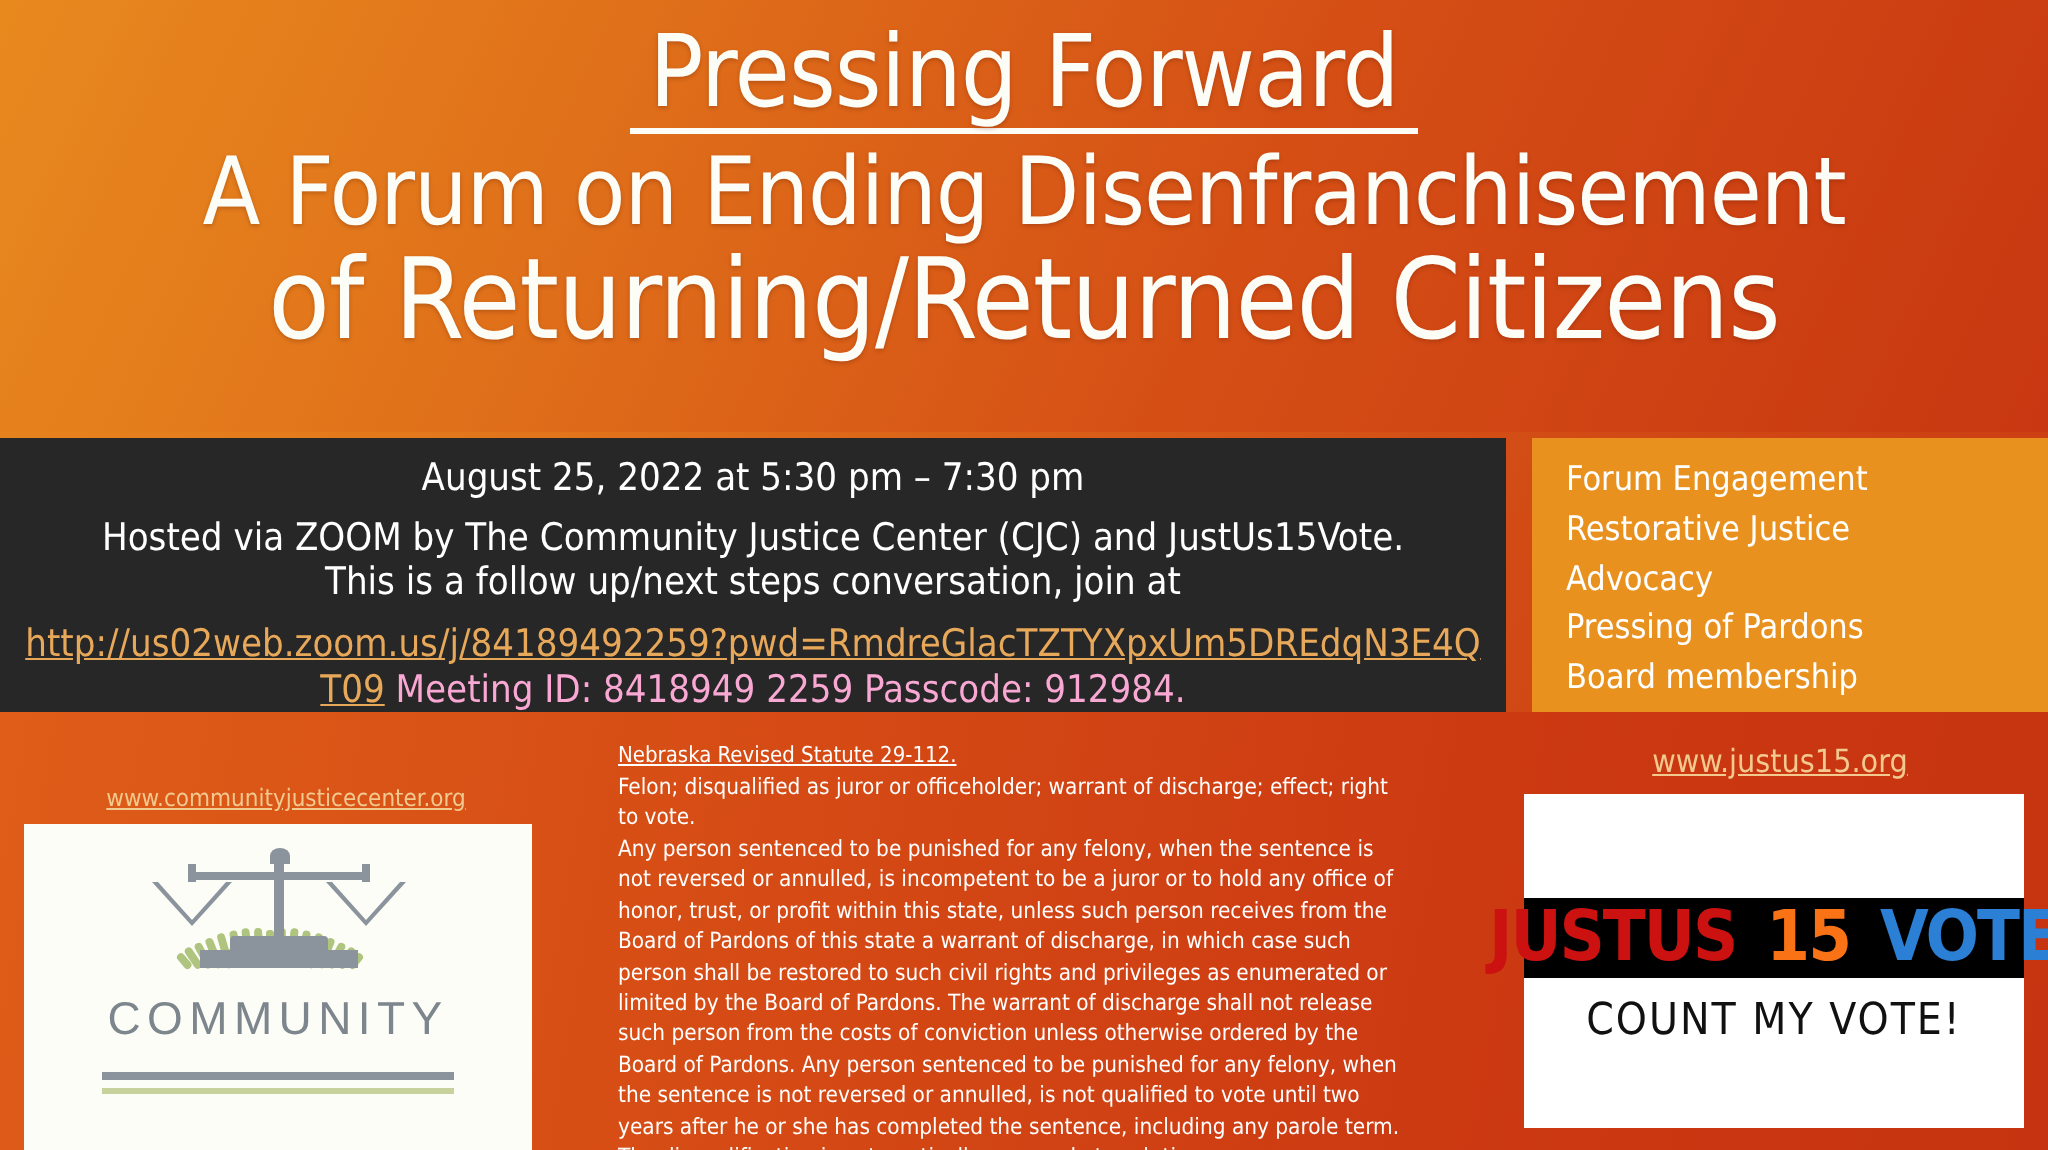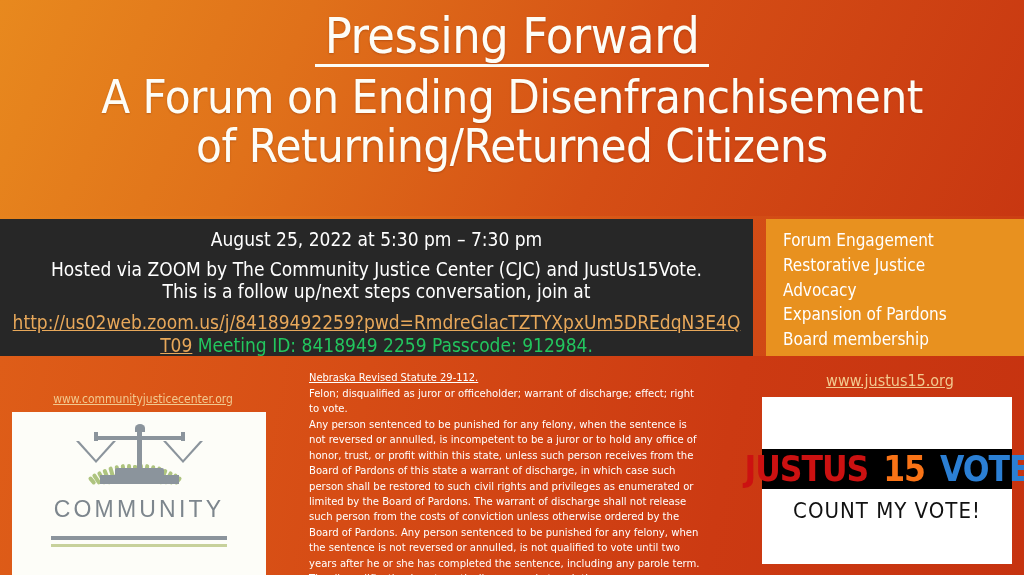--- a/index.html
+++ b/index.html
@@ -38,21 +38,21 @@
     white-space: nowrap;
     text-shadow: 0 1px 2px rgba(90,25,0,0.28);
   }
   #title-main {
     font-size: 50px;
     border-bottom: 3px solid #fdfdf7;
     padding: 0 10px 2px 10px;
     margin-bottom: 6px;
   }
   #title-sub1 { font-size: 47px; }
-  #title-sub2 { font-size: 47px; }
+  #title-sub2 { font-size: 56px; }
 
   
   #details-panel {
     position: absolute;
     left: 0; top: 219px;
     width: 753px; height: 137px;
     background: #272727;
     box-sizing: border-box;
     padding: 8px 12px 6px 12px;
     text-align: center;
@@ -74,21 +74,21 @@
     margin-top: 8px;
     font-size: 19px;
     line-height: 1.18;
     font-family: "DejaVu Sans Condensed", "Liberation Sans Narrow", "Liberation Sans", sans-serif;
   }
   #zoom-link {
     color: #e8a85a;
     text-decoration: underline;
     word-break: break-all;
   }
-  #meeting-meta { color: #22c55e; }
+  #meeting-meta { color: #f9a8d4; }
 
   
   #topics-panel {
     position: absolute;
     left: 766px; top: 219px;
     width: 258px; height: 137px;
     background: #e8911f;
     box-sizing: border-box;
     padding: 9px 0 0 17px;
   }
@@ -254,21 +254,21 @@
     </div>
     <div id="detail-join">
       <span id="zoom-link">http://us02web.zoom.us/j/84189492259?pwd=RmdreGlacTZTYXpxUm5DREdqN3E4QT09</span><span id="meeting-meta"> Meeting ID: 8418949 2259 Passcode: 912984.</span>
     </div>
   </div>
 
   <div id="topics-panel">
     <div class="topic-item">Forum Engagement</div>
     <div class="topic-item">Restorative Justice</div>
     <div class="topic-item">Advocacy</div>
-    <div class="topic-item">Expansion of Pardons</div>
+    <div class="topic-item">Pressing of Pardons</div>
     <div class="topic-item">Board membership</div>
   </div>
 
   <div id="bottom"></div>
 
   <div id="cjc-block">
     <span id="cjc-url">www.communityjusticecenter.org</span>
     <div id="cjc-logo">
       <div class="scale-wrap">
         <div class="leaf-row leafL">

